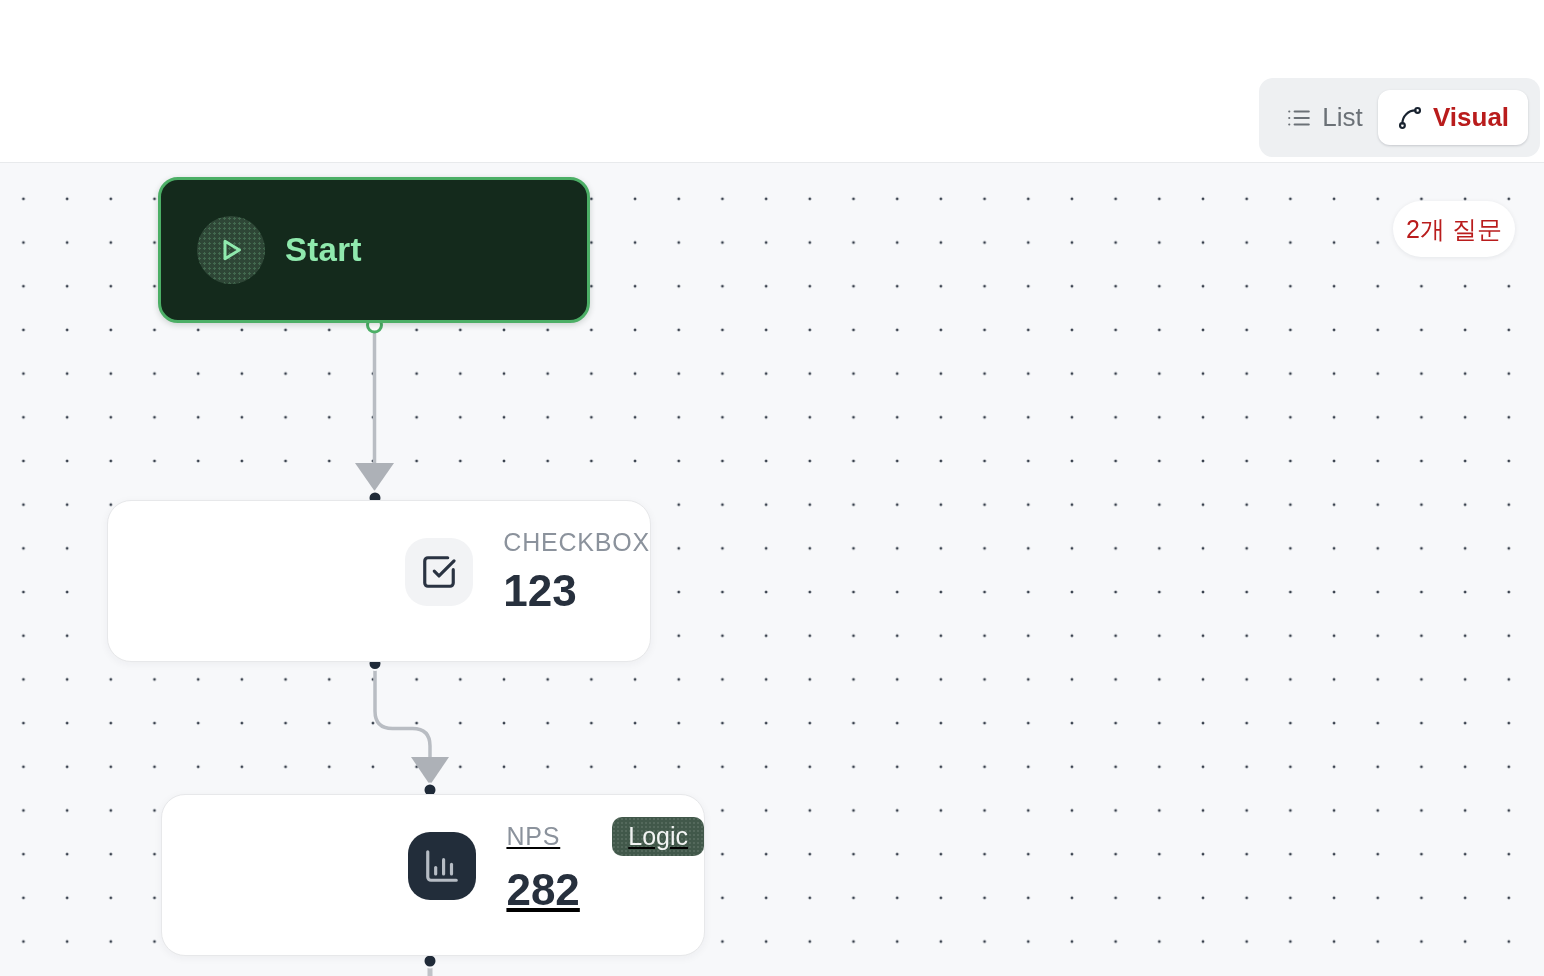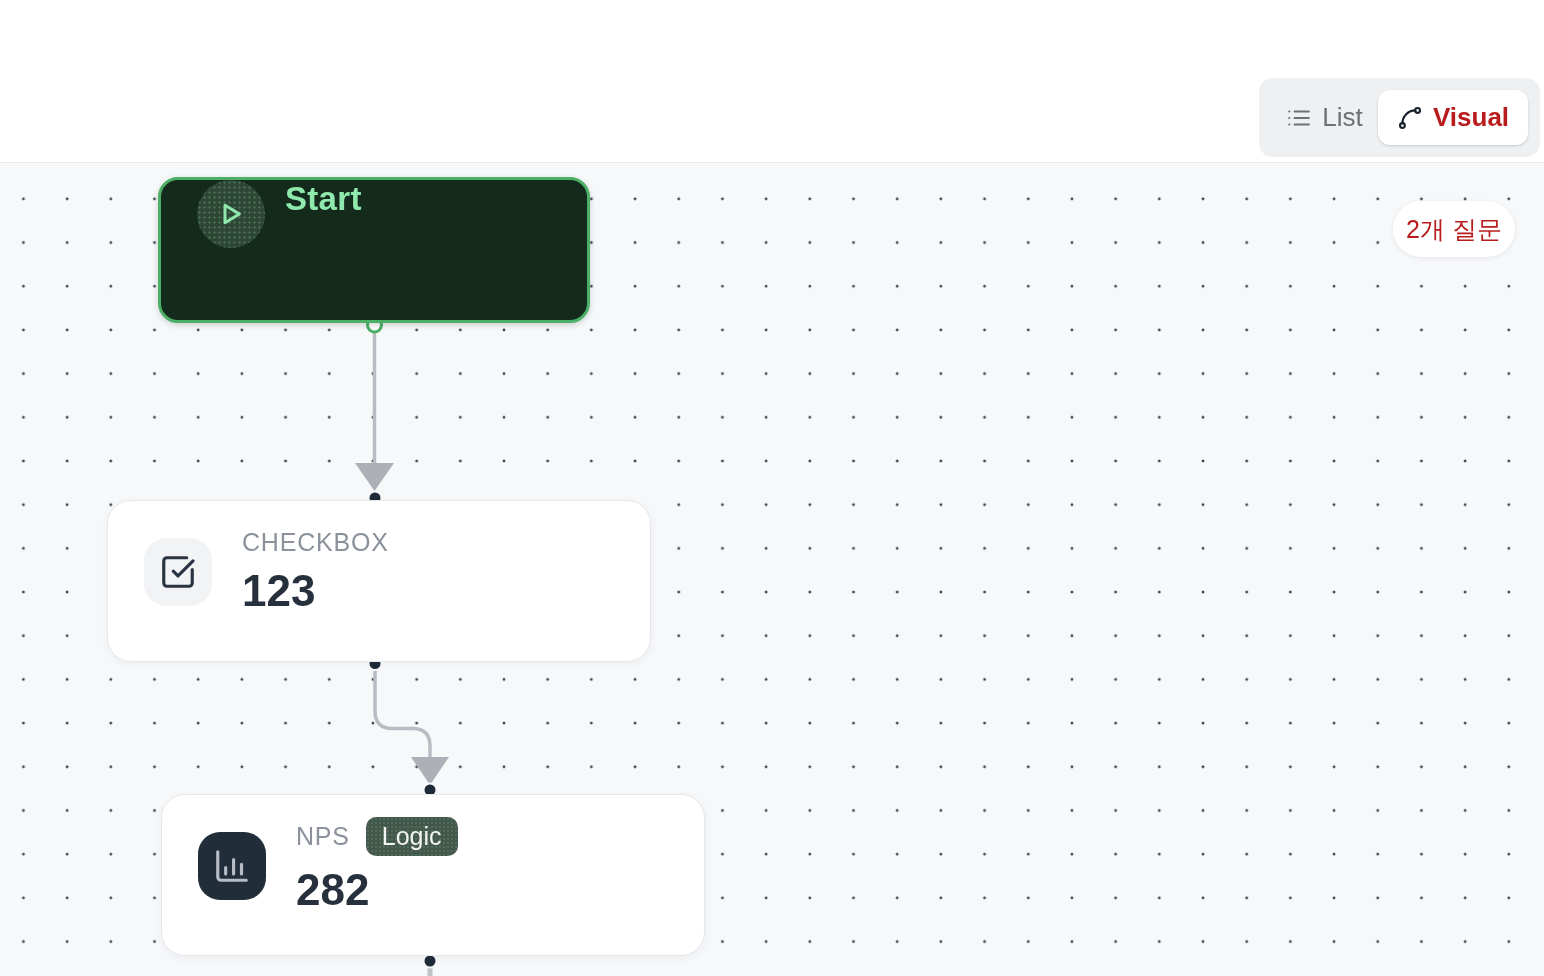--- a/index.html
+++ b/index.html
@@ -58,21 +58,21 @@
   }
   .edges { position: absolute; top: 0; left: 0; width: 1544px; height: 976px; pointer-events: none; }
 
   
   .start-node {
     position: absolute; left: 158px; top: 177px;
     width: 432px; height: 146px;
     background: #142a1c;
     border: 3px solid #4caf66;
     border-radius: 20px;
-    display: flex; align-items: flex-start;
+    display: flex; align-items: center;
     padding-left: 36px;
     box-shadow: 0 2px 6px rgba(16,40,24,0.18);
   }
   .start-icon {
     width: 68px; height: 68px; border-radius: 50%;
     background-color: #2e4636;
     background-image: radial-gradient(rgba(143,233,173,0.22) 1px, transparent 1.4px);
     background-size: 5px 5px;
     display: flex; align-items: center; justify-content: center;
     margin-right: 20px;
@@ -88,23 +88,24 @@
   
   .q-card {
     position: absolute;
     width: 544px; height: 162px;
     background: #ffffff;
     border: 1.5px solid #e7e8ea;
     border-radius: 24px;
     display: flex; align-items: center;
     padding-left: 36px; padding-bottom: 18px;
     box-shadow: 0 2px 8px rgba(30,41,59,0.05);
+    justify-content: flex-end;
   }
   .q-card.checkbox { left: 107px; top: 500px; }
-  .q-card.nps      { left: 161px; top: 794px; }
+  .q-card.nps      { left: 161px; top: 794px; text-decoration: underline; }
 
   .q-icon {
     width: 68px; height: 68px;
     border-radius: 22px;
     display: flex; align-items: center; justify-content: center;
     flex: none;
     margin-right: 30px;
   }
   .q-icon.light { background: #f2f3f5; }
   .q-icon.dark  { background: #222d3a; }
@@ -125,20 +126,21 @@
   .logic-badge {
     display: inline-flex; align-items: center; justify-content: center;
     height: 39px; padding: 0 16px;
     border-radius: 10px;
     background-color: #41584a;
     background-image: radial-gradient(rgba(255,255,255,0.10) 1px, transparent 1.3px);
     background-size: 4px 4px;
     color: #f2f4f3;
     font-size: 25px;
     font-weight: 400;
+    margin-left: 36px;
   }
 
   
   .count-badge {
     position: absolute; left: 1393px; top: 201px;
     width: 122px; height: 56px;
     background: #ffffff;
     border-radius: 28px;
     display: flex; align-items: center; justify-content: center;
     color: #b91c1c;

